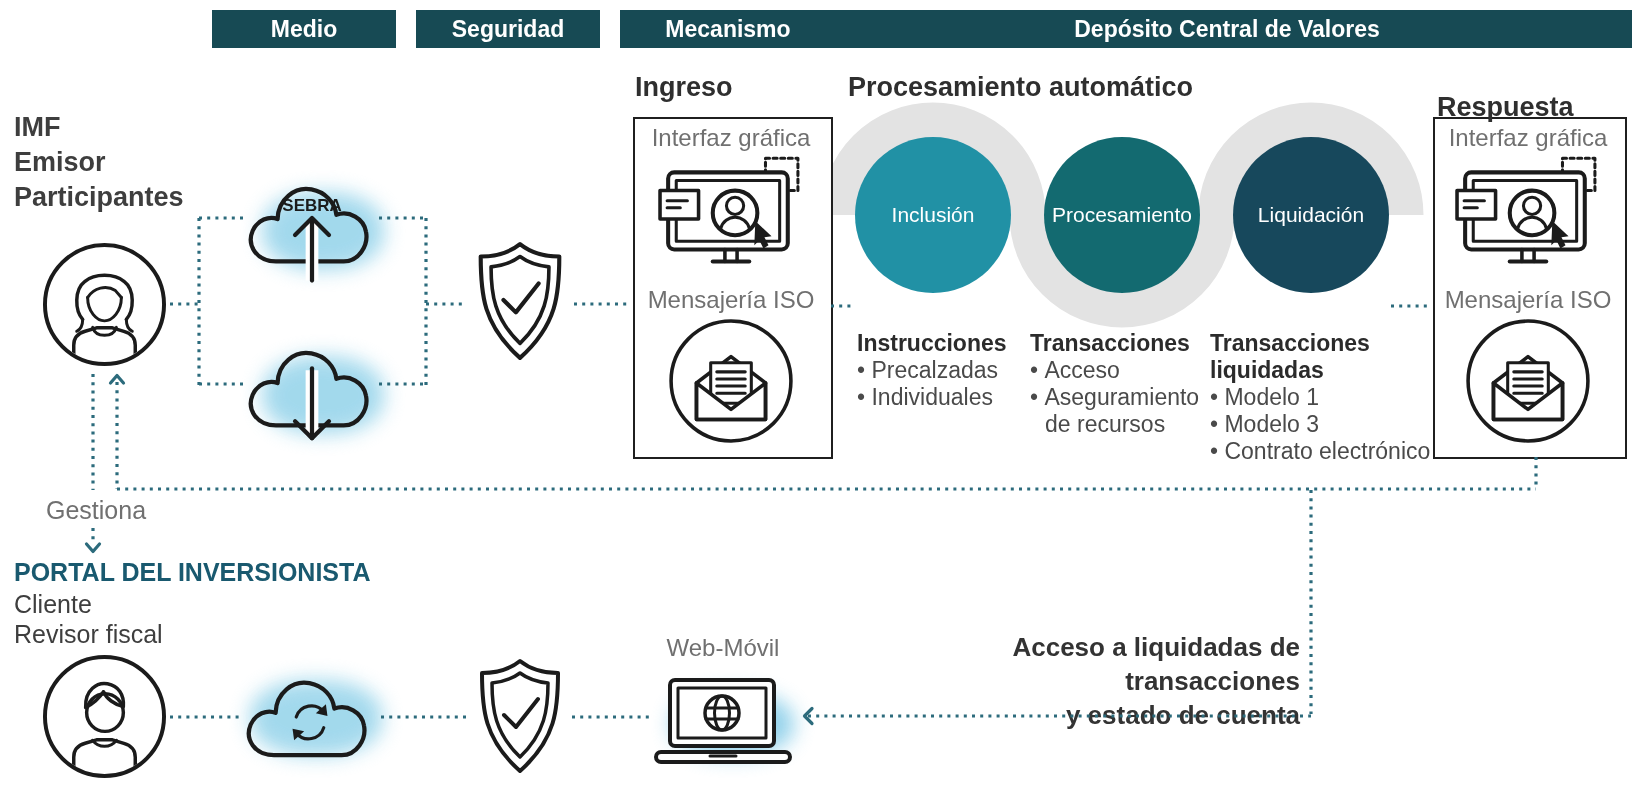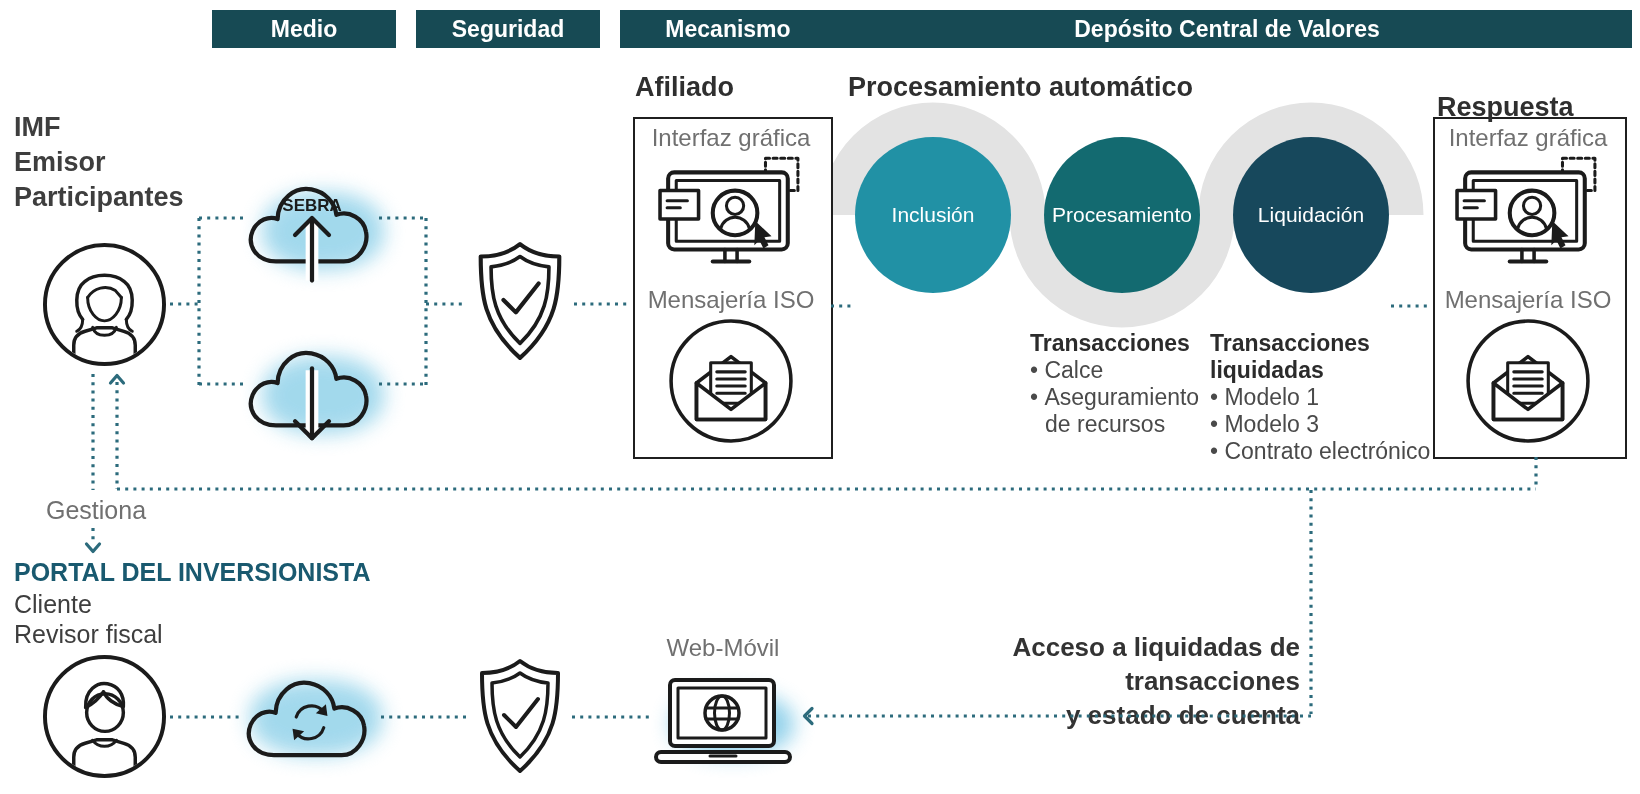--- a/index.html
+++ b/index.html
@@ -100,21 +100,21 @@
     <path class="s4" d="M66 38 V104"></path>
     <path class="s4" d="M50 88 L66 104 L82 88"></path>
   </svg>
 
   <svg class="abs icon" style="left:468px;top:240px;" width="104" height="122" viewBox="0 0 100 118">
     <path class="s4" d="M50 4 C60 12 74 16 88 16 C88 52 86 82 50 114 C14 82 12 52 12 16 C26 16 40 12 50 4 Z"></path>
     <path class="s35" d="M50 16 C58 22 68 25 78 26 C78 52 75 76 50 100 C25 76 22 52 22 26 C32 25 42 22 50 16 Z"></path>
     <path class="s4" d="M34 58 L46 70 L68 42"></path>
   </svg>
 
-  <div class="abs h1" style="left:635px;top:72px;">Afiliado</div>
+  <div class="abs h1" style="left:635px;top:72px;">Ingreso</div>
   <div class="abs panel" style="left:633px;top:117px;width:196px;height:338px;"></div>
   <div class="abs graylbl" style="left:633px;top:124px;width:196px;">Interfaz gráfica</div>
 
   <svg class="abs icon" style="left:658px;top:156px;" width="146" height="128" viewBox="0 0 144 126">
     <rect x="106" y="2" width="32" height="32" class="s3 fw" style="stroke-dasharray:4 3.5;"></rect>
     <rect x="10" y="16" width="118" height="76" rx="6" class="s4 fw"></rect>
     <rect x="18" y="24" width="102" height="60" class="s3"></rect>
     <circle cx="76" cy="56" r="22" class="s4"></circle>
     <circle cx="76" cy="49" r="8.5" class="s3"></circle>
     <path class="s3" d="M62 71 a14.5 14.5 0 0 1 28 0"></path>
@@ -145,23 +145,28 @@
   <div class="abs step-circle" style="left:855px;top:137px;background:#2191a5;">
     <span>Inclusión</span>
   </div>
   <div class="abs step-circle" style="left:1044px;top:137px;background:#136a70;">
     <span>Procesamiento</span>
   </div>
   <div class="abs step-circle" style="left:1233px;top:137px;background:#17485c;">
     <span>Liquidación</span>
   </div>
 
+  <div class="abs detail-col" style="left:857px;top:330px;width:172px;">
+    <div class="detail-title">Instrucciones</div>
+    <div class="bullet">Precalzadas</div>
+    <div class="bullet">Individuales</div>
+  </div>
   <div class="abs detail-col" style="left:1030px;top:330px;width:178px;">
     <div class="detail-title">Transacciones</div>
-    <div class="bullet">Calce</div>
+    <div class="bullet">Acceso</div>
     <div class="bullet">Aseguramiento de recursos</div>
   </div>
   <div class="abs detail-col" style="left:1210px;top:310px;width:230px;margin-top:20px;">
     <div class="detail-title" style="width:170px;">Transacciones liquidadas</div>
     <div class="bullet">Modelo 1</div>
     <div class="bullet">Modelo 3</div>
     <div class="bullet">Contrato electrónico</div>
   </div>
 
   <div class="abs h1" style="left:1437px;top:72px;margin-top:20px;">Respuesta</div>

